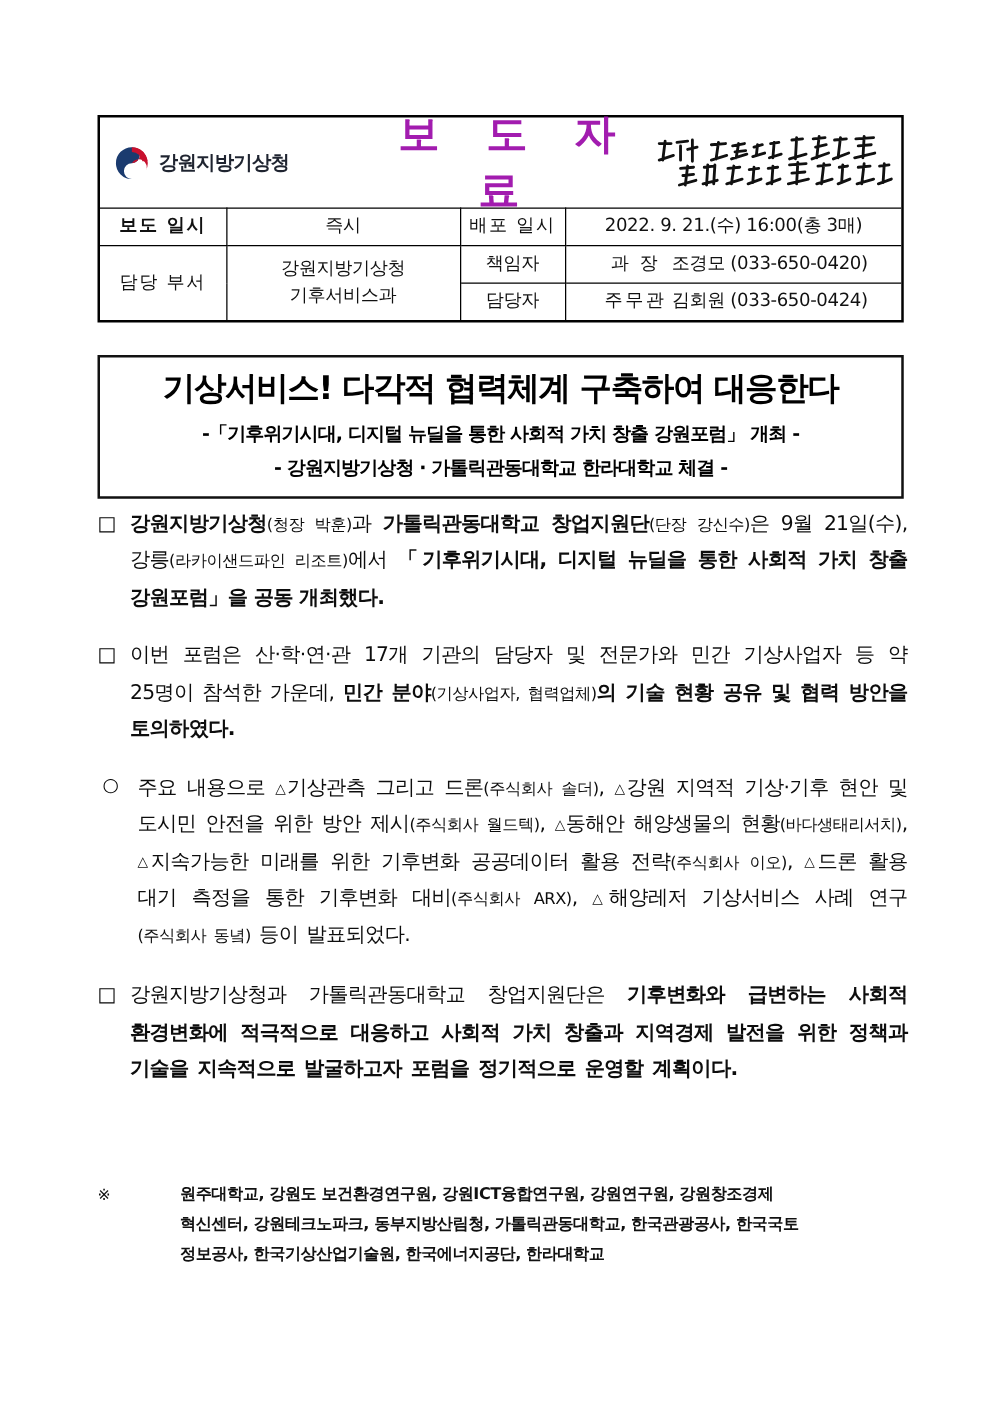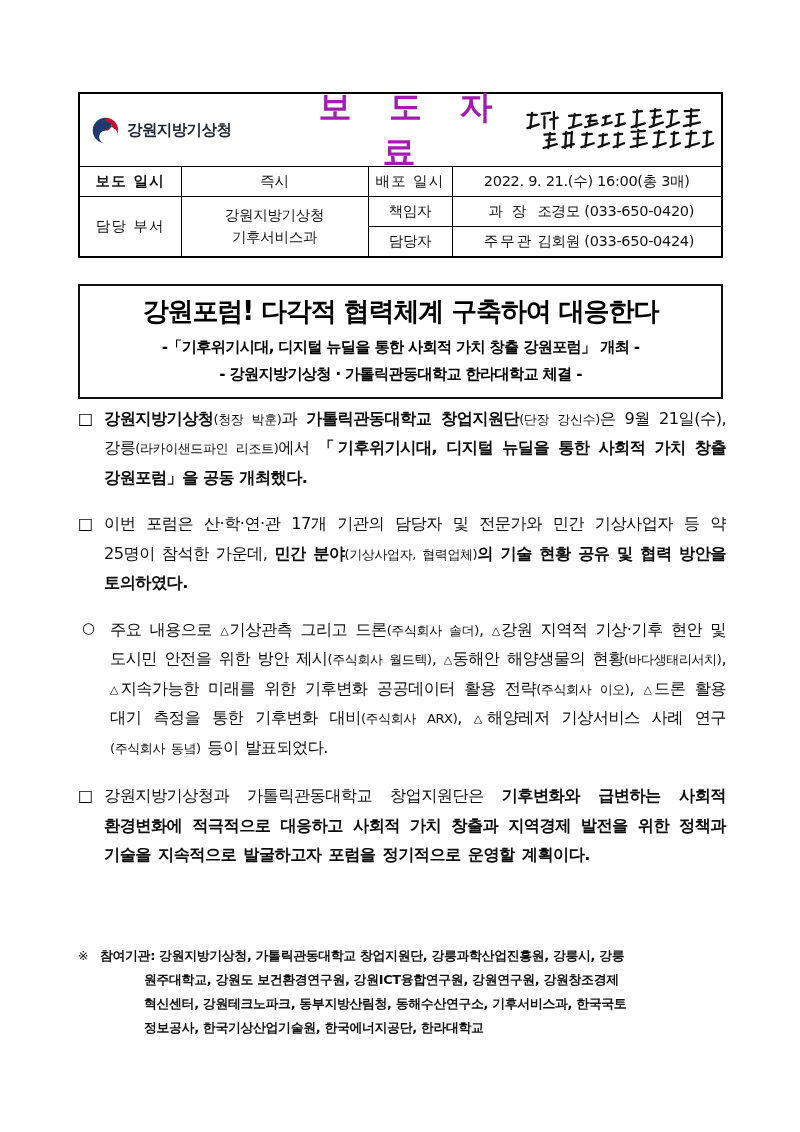--- a/index.html
+++ b/index.html
@@ -312,21 +312,21 @@
                 <span class="kv-role">주무관</span><span class="kv-name">김회원 (033-650-0424)</span>
               </div>
             </td>
           </tr>
         </tbody>
       </table>
     </div>
   </div>
 
   <div class="titlebox">
-    <div class="t-main">강원포럼! 다각적 협력체계 구축하여 대응한다</div>
+    <div class="t-main">기상서비스! 다각적 협력체계 구축하여 대응한다</div>
     <div class="t-sub1">-「기후위기시대, 디지털 뉴딜을 통한 사회적 가치 창출 강원포럼」 개최 -</div>
     <div class="t-sub2">- 강원지방기상청 · 가톨릭관동대학교 한라대학교 체결 -</div>
   </div>
 
   <div class="body-area">
 
     <div class="para">
       <div class="marker">□</div>
       <div class="ptext"><span class="b">강원지방기상청</span><span class="sm">(청장 박훈)</span><span>과 </span><span class="b">가톨릭관동대학교 창업지원단</span><span class="sm">(단장 강신수)</span><span>은 9월 21일(수), 강릉</span><span class="sm">(라카이샌드파인 리조트)</span><span>에서 </span><span class="b">「기후위기시대, 디지털 뉴딜을 통한 사회적 가치 창출 강원포럼」</span><span class="b">을 공동 개최했다.</span></div>
     </div>
@@ -344,20 +344,19 @@
     <div class="para" style="margin-top:19px;">
       <div class="marker">□</div>
       <div class="ptext wsp"><span>강원지방기상청과 가톨릭관동대학교 창업지원단은 </span><span class="b">기후변화와 급변하는 사회적 환경변화에 적극적으로 대응하고 사회적 가치 창출과 지역경제 발전을 위한 정책과 기술을 지속적으로 발굴</span><span class="b">하고자 포럼을 정기적으로 운영할 계획이다.</span></div>
     </div>
 
   </div>
 
   <div class="footnote">
     <div class="fn-mark">※</div>
     <div class="fn-text">
-      <span class="fn-l1">참여기관: 강원지방기상청, 가톨릭관동대학교 창업지원단, 강릉과학산업진흥원, 강릉시, 강릉</span>
       <span class="fn-l2">원주대학교, 강원도 보건환경연구원, 강원ICT융합연구원, 강원연구원, 강원창조경제</span>
-      <span class="fn-l3">혁신센터, 강원테크노파크, 동부지방산림청, 동해수산연구소, 기후서비스과, 한국국토</span>
+      <span class="fn-l3">혁신센터, 강원테크노파크, 동부지방산림청, 가톨릭관동대학교, 한국관광공사, 한국국토</span>
       <span class="fn-l4">정보공사, 한국기상산업기술원, 한국에너지공단, 한라대학교</span>
     </div>
   </div>
 
 </div>
 
 </body></html>

